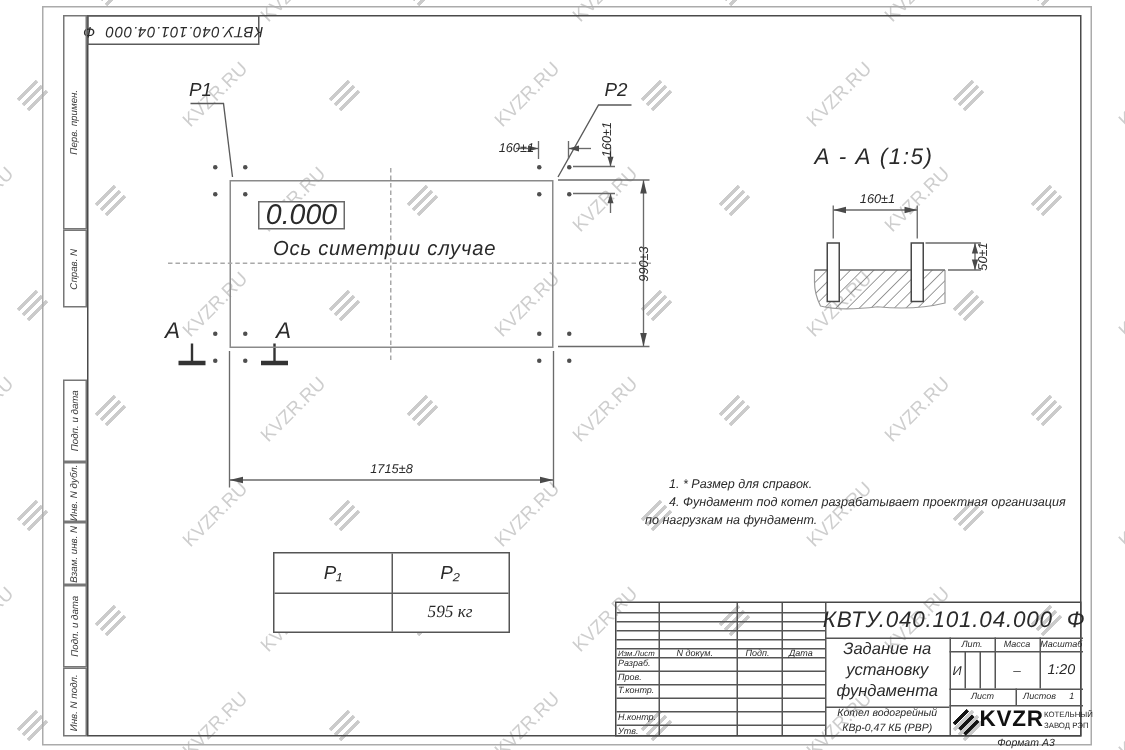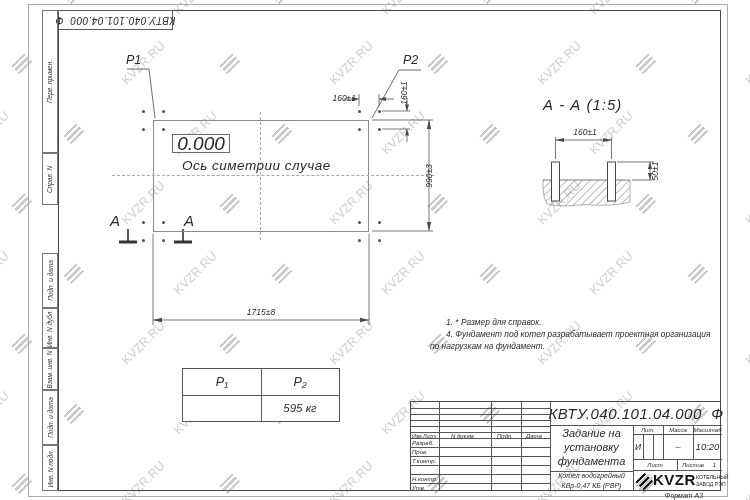--- a/index.html
+++ b/index.html
@@ -178,21 +178,21 @@
   <div class="abs lay it" style="left:430px;top:316px;width:292px;font-size:8.4px;line-height:1.45;">
     <p style="margin:0;text-indent:16px;">1. * Размер для справок.</p>
     <p style="margin:0;text-indent:16px;">4. Фундамент под котел разрабатывает проектная организация по нагрузкам на фундамент.</p>
   </div>
 
   <div class="abs lay" style="left:182px;top:368px;width:158px;height:54px;border:1px solid #555;box-sizing:border-box;background:#fff;">
     <div class="vl" style="left:78px;top:0;height:52px;"></div>
     <div class="hl" style="left:0;top:26px;width:156px;"></div>
     <div class="abs ctr it" style="left:0;top:0;width:78px;height:26px;font-size:12.5px;">P₁</div>
     <div class="abs ctr it" style="left:78px;top:0;width:78px;height:26px;font-size:12.5px;">P₂</div>
-    <div class="abs ctr it" style="left:78px;top:26px;width:78px;height:26px;font-size:11.5px;">595 кг</div>
+    <div class="abs ctr it" style="left:78px;top:26px;width:78px;height:26px;font-size:11.5px;font-family:Liberation Serif, serif;">595 кг</div>
   </div>
 
   <div class="abs lay" style="left:410px;top:401px;width:311px;height:90px;border:1.4px solid #474747;box-sizing:border-box;background:transparent;">
 
     <div class="vl tbl-line" style="left:28px;top:0;height:88px;"></div>
     <div class="vl tbl-line" style="left:80px;top:0;height:88px;"></div>
     <div class="vl tbl-line" style="left:110px;top:0;height:88px;"></div>
     <div class="vl tbl-line" style="left:139px;top:0;height:88px;"></div>
     <div class="vl tbl-line" style="left:222px;top:23px;height:65px;"></div>
 
@@ -241,21 +241,21 @@
     <div class="abs ctr it" style="left:139px;top:69px;width:83px;height:19px;flex-direction:column;font-size:7px;line-height:1.3;">
       <span>Котел водогрейный</span>
       <span>КВр-0,47 КБ (РВР)</span>
     </div>
 
     <div class="abs ctr tb-txt" style="left:222px;top:23px;width:30px;height:9px;position:absolute;">Лит.</div>
     <div class="abs ctr tb-txt" style="left:252px;top:23px;width:30px;height:9px;position:absolute;">Масса</div>
     <div class="abs ctr tb-txt" style="left:282px;top:23px;width:29px;height:9px;position:absolute;">Масштаб</div>
     <div class="abs ctr it" style="left:222px;top:32px;width:10px;height:25px;font-size:8.5px;">И</div>
     <div class="abs ctr it" style="left:252px;top:32px;width:30px;height:25px;font-size:9px;">–</div>
-    <div class="abs ctr it" style="left:282px;top:32px;width:29px;height:25px;font-size:9.5px;">10:20</div>
+    <div class="abs ctr it" style="left:282px;top:32px;width:29px;height:25px;font-size:9.5px;">1:20</div>
 
     <div class="abs ctr tb-txt" style="left:222px;top:57px;width:44px;height:11px;position:absolute;">Лист</div>
     <div class="abs ctr tb-txt" style="left:266px;top:57px;width:32px;height:11px;position:absolute;">Листов</div>
     <div class="abs ctr tb-txt" style="left:296px;top:57px;width:15px;height:11px;position:absolute;">1</div>
 
     <div class="abs" style="left:226px;top:72px;width:13px;height:14px;">
       <div class="logo-bars" style="width:13px;height:14px;"></div>
     </div>
     <div class="abs" style="left:242px;top:69px;font-size:15px;font-weight:bold;letter-spacing:0.5px;color:#111;">KVZR</div>
     <div class="abs" style="left:285px;top:72px;font-size:5.2px;line-height:1.3;color:#222;">

